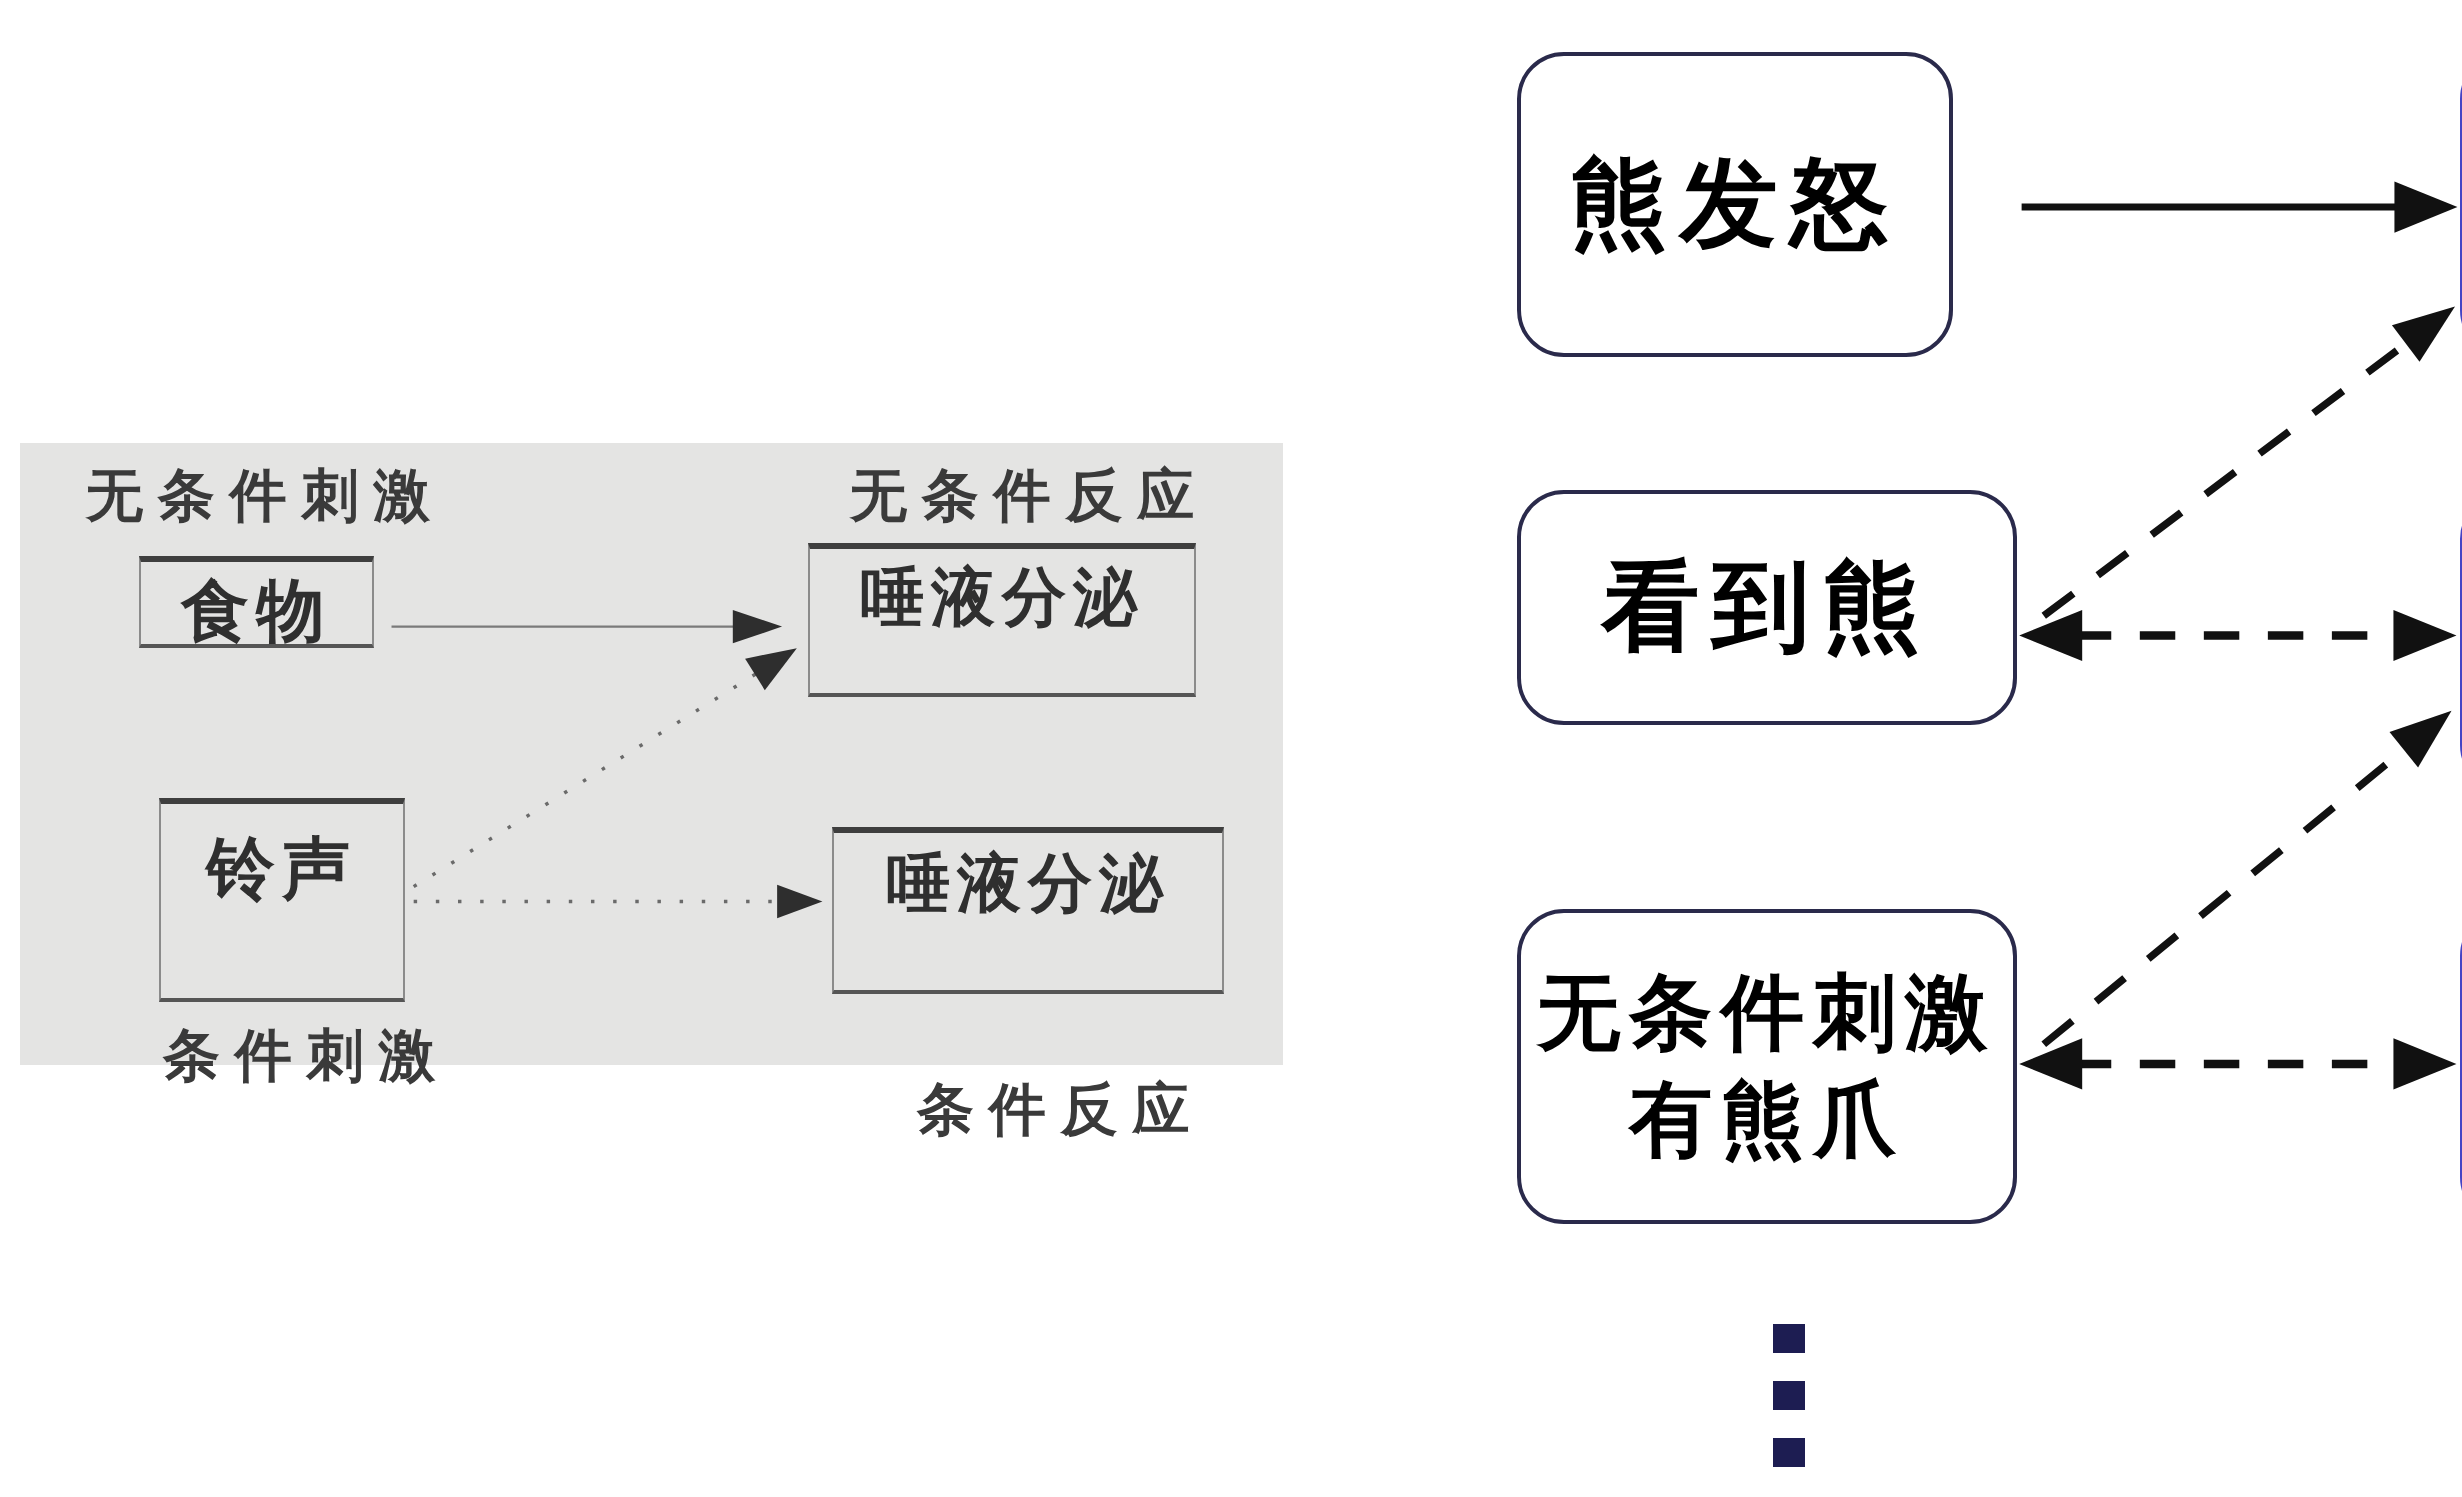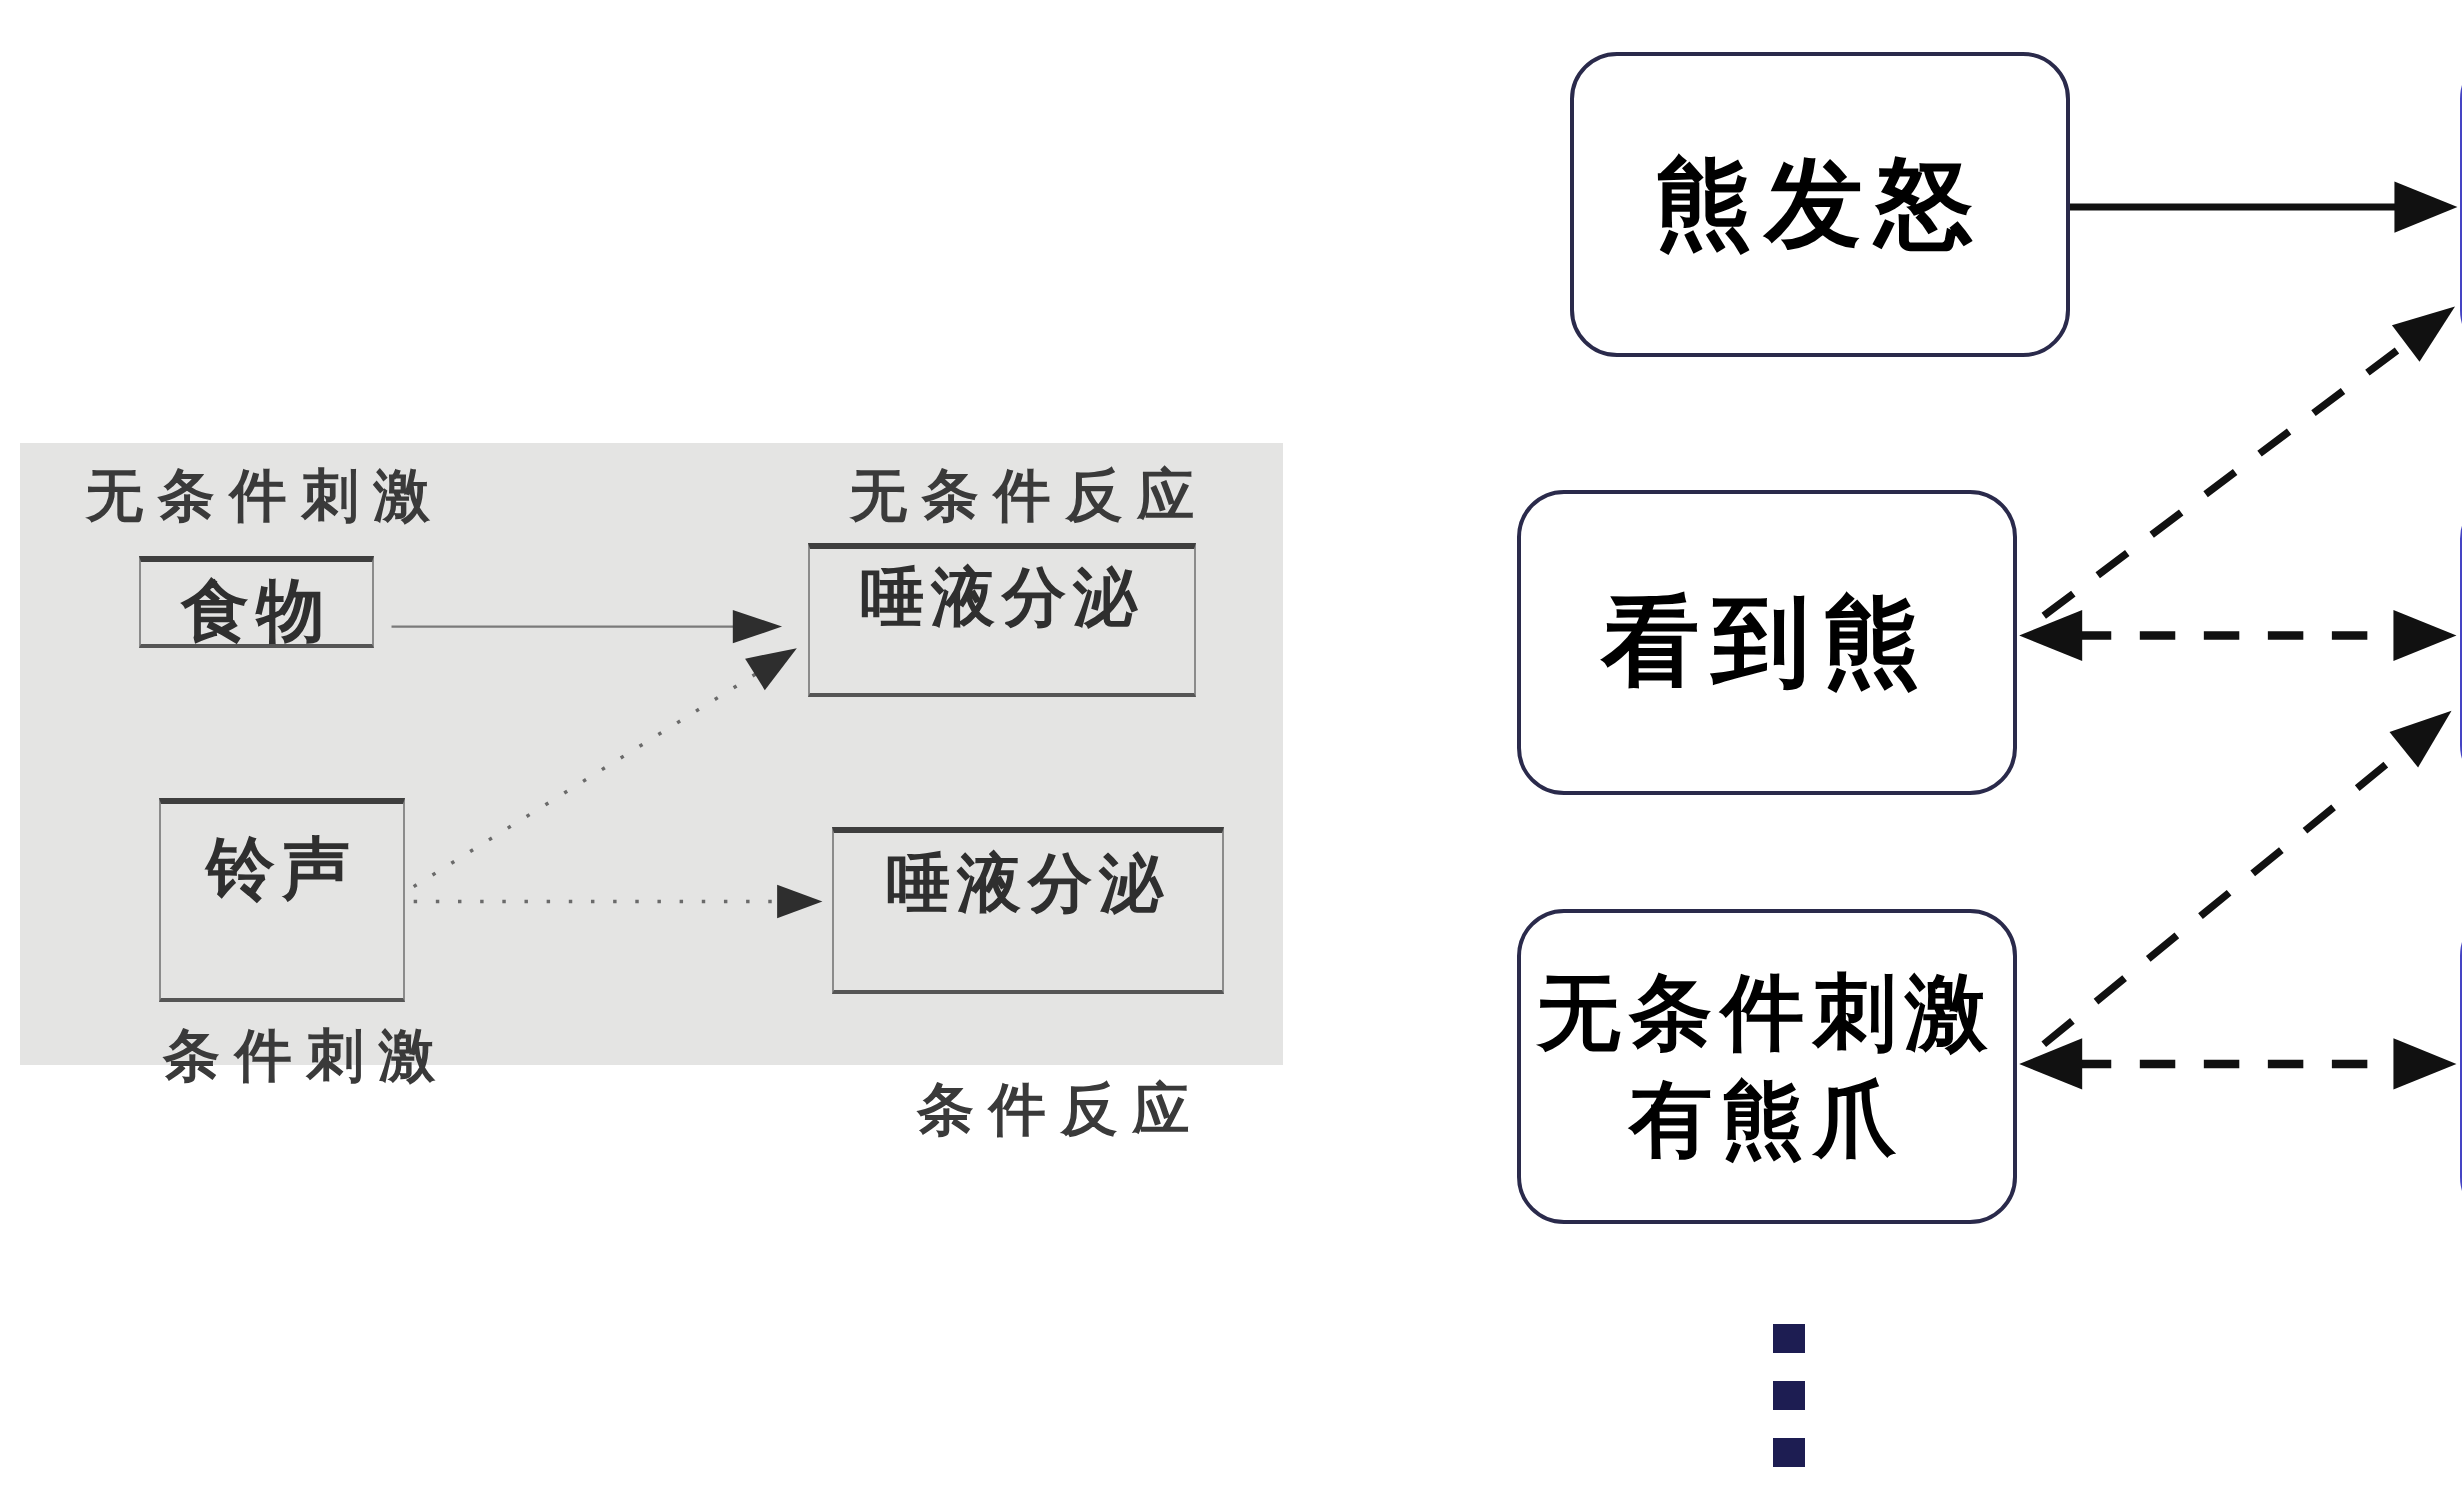--- a/index.html
+++ b/index.html
@@ -32,24 +32,24 @@
   .pb-sal1{left:808px;top:543px;width:388px;height:154px;font-size:64px;letter-spacing:6.9px;padding-top:4.9px;}
   .pb-bell{left:159px;top:798px;width:246px;height:204px;font-size:68px;letter-spacing:7.4px;padding-top:20px;}
   .pb-sal2{left:832px;top:827px;width:392px;height:167px;font-size:64px;letter-spacing:6.9px;padding-top:6.9px;}
 
   
   .rbox{position:absolute;background:#ffffff;border-radius:47px;
         display:flex;align-items:center;justify-content:center;
         color:#000;text-align:center;}
   .rbox.navy{border:4.4px solid var(--navy-border);}
   .rbox.blue{border:4.4px solid var(--blue-border);}
-  .rb-bear{left:1570px;top:52px;width:500px;height:305px;font-size:98px;font-weight:bold;letter-spacing:12.3px;font-family:Liberation Mono, monospace;}
+  .rb-bear{left:1517px;top:52px;width:436px;height:305px;font-size:98px;font-weight:bold;letter-spacing:12.3px;font-family:Liberation Mono, monospace;}
   .rb-reward{left:2460px;top:52px;width:500px;height:305px;font-size:95px;font-weight:bold;
              font-family:"DejaVu Serif","Liberation Serif",serif;letter-spacing:4.9px;}
-  .rb-seebear{left:1517px;top:490px;width:500px;height:305px;font-size:98px;font-weight:bold;letter-spacing:12.3px;}
+  .rb-seebear{left:1517px;top:490px;width:500px;height:235px;font-size:98px;font-weight:bold;letter-spacing:12.3px;}
   .rb-vsp{left:2460px;top:492px;width:500px;height:300px;font-size:101px;
           font-family:"DejaVu Serif","Liberation Serif",serif;font-style:italic;}
   .rb-claw{left:1517px;top:909px;width:500px;height:315px;font-size:83px;font-weight:bold;
            letter-spacing:8.9px;line-height:1.28;}
   .rb-vs{left:2460px;top:909px;width:500px;height:315px;font-size:101px;
          font-family:"DejaVu Serif","Liberation Serif",serif;font-style:italic;}
 
   
   .dotcol{position:absolute;width:31.5px;display:flex;flex-direction:column;gap:28.6px;}
   .dotcol .dot{width:31.5px;height:28.6px;}

